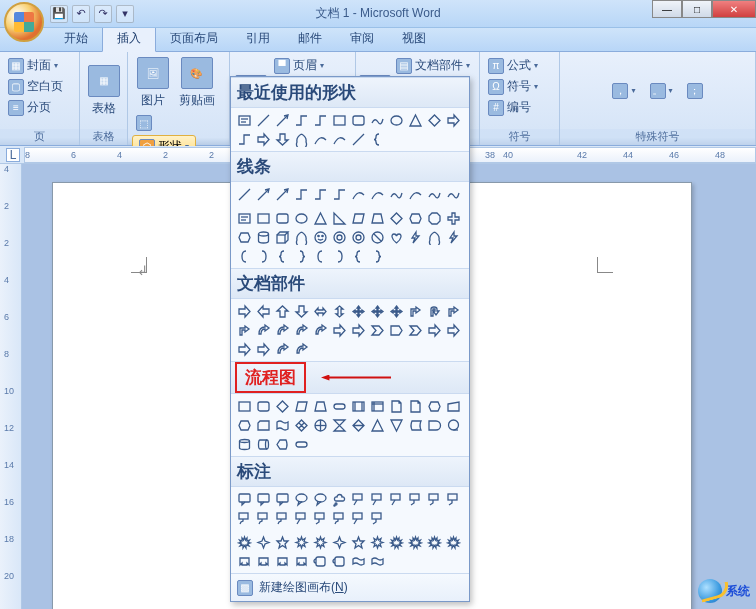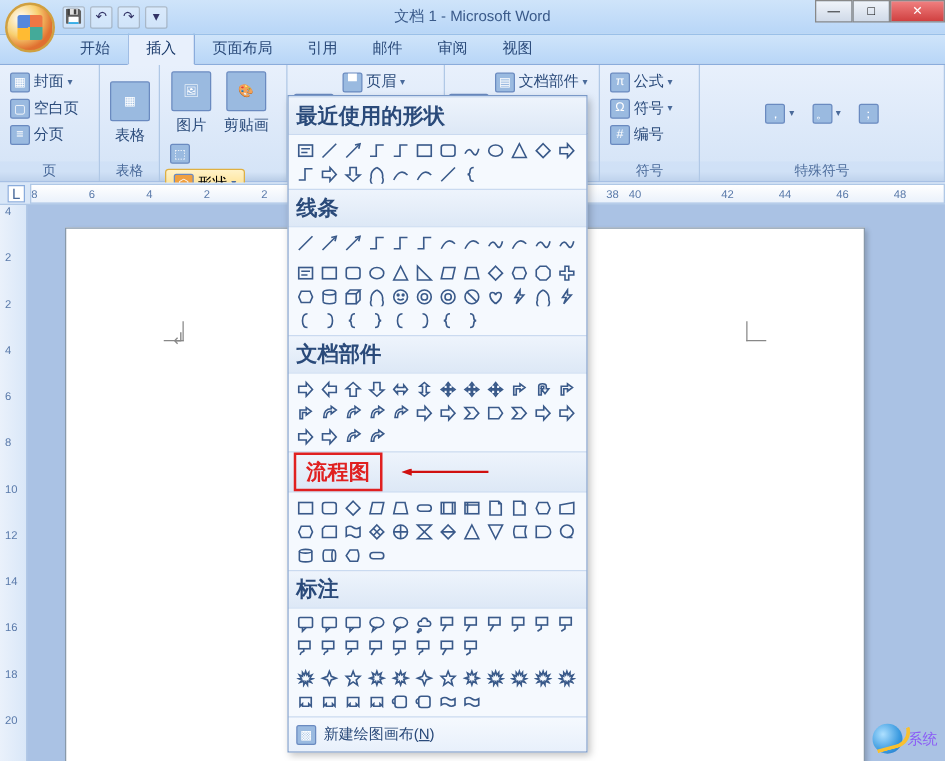--- a/index.html
+++ b/index.html
@@ -59,21 +59,21 @@
 .gal-header-row { background: linear-gradient(#eef4fc,#dde8f6); display: flex; align-items: center; border-top: 1px solid #cadaf0; border-bottom: 1px solid #cadaf0; position: relative; }
 .arrow-callout { position: absolute; left: 90px; width: 70px; height: 6px; background: #d01010; clip-path: polygon(0 50%, 12% 0, 12% 35%, 100% 35%, 100% 65%, 12% 65%, 12% 100%); }
 .gal-grid { display: flex; flex-wrap: wrap; padding: 3px 4px; gap: 1px; background: #f5f9fe; }
 .shape-cell { width: 18px; height: 18px; display: flex; align-items: center; justify-content: center; cursor: pointer; border-radius: 2px; }
 .shape-cell svg { width: 15px; height: 15px; stroke: #3a5a8a; stroke-width: 1.3; fill: none; }
 .gal-footer { padding: 5px 6px; display: flex; align-items: center; gap: 6px; color: #2a4a7a; cursor: pointer; border-top: 1px solid #cadaf0; font-size: 11px; background: linear-gradient(#f5f9fe,#e8f0fb); }
 .gal-footer .rbn-icon { width: 16px; height: 16px; }
 .gal-footer u { text-decoration: underline; }
 
 
-.watermark { position: absolute; right: 6px; bottom: 6px; display: flex; align-items: center; gap: 4px; color: #8b5cf6; font-size: 12px; font-weight: normal; z-index: 200; }
+.watermark { position: absolute; right: 6px; bottom: 6px; display: flex; align-items: center; gap: 4px; color: #1d4ed8; font-size: 12px; font-weight: bold; z-index: 200; }
 .wm-globe { width: 24px; height: 24px; border-radius: 50%; background: radial-gradient(circle at 35% 35%, #aee0ff, #3a9ae0 60%, #1a6ac0); position: relative; }
 .wm-swoosh { position: absolute; width: 30px; height: 14px; border: 3px solid #f8c030; border-top: none; border-left: none; border-radius: 0 0 20px 0; top: 6px; left: 2px; transform: rotate(-15deg); }
 </style>
 </head>
 <body>
 
 <div class="titlebar">
   <div class="office-btn"></div>
   <div class="qat">
     <div class="qat-btn">💾</div>

